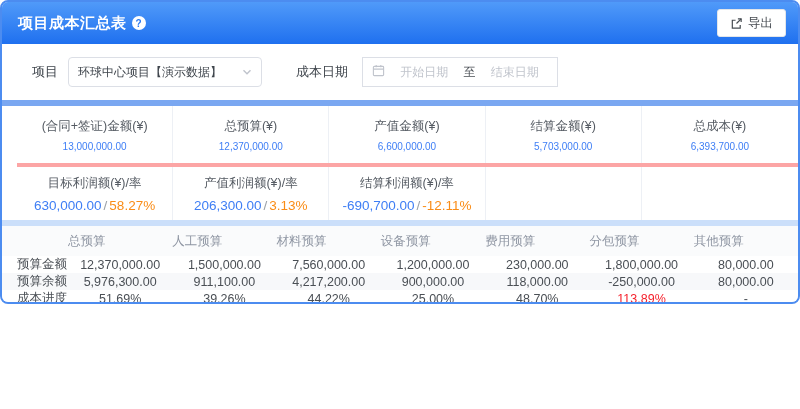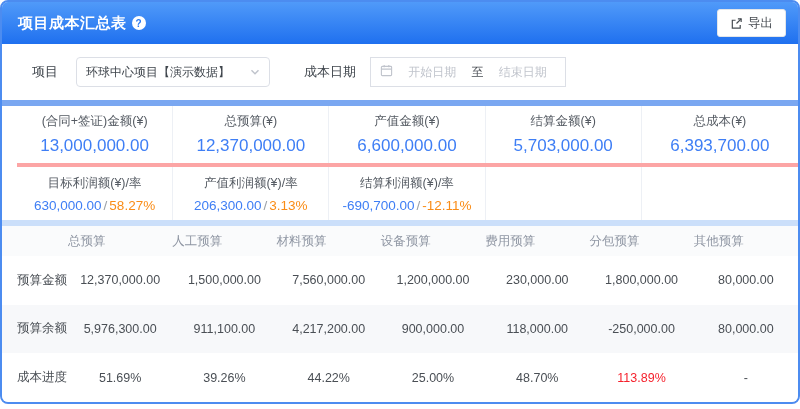--- a/index.html
+++ b/index.html
@@ -1,18 +1,18 @@
 <!DOCTYPE html>
 <html><head>
 <meta charset="utf-8">
 <style>
   * { margin:0; padding:0; box-sizing:border-box; }
   body { font-family:"Liberation Sans","DejaVu Sans",sans-serif; background:#fff; }
   .frame{
-    width:800px; height:404px; border:2px solid #4c8cf0; border-radius:8px;
+    width:800px; height:304px; border:2px solid #4c8cf0; border-radius:8px;
     overflow:hidden; display:flex; flex-direction:column; background:#fff;
     box-shadow: inset 0 0 0 2px #9dbff5;
   }
   
   .topbar{
     height:42px; flex:0 0 42px; background:linear-gradient(180deg,#509af9,#1f70ef);
     display:flex; align-items:center; justify-content:space-between; padding:0 12px 0 16px;
   }
   .title-wrap{ display:flex; align-items:center; gap:5px; }
   .app-title{ color:#fff; font-size:15px; font-weight:bold; letter-spacing:.5px; }
@@ -20,21 +20,21 @@
     font-size:10px; font-weight:bold; display:flex; align-items:center; justify-content:center; cursor:pointer; }
   .export-btn{
     height:28px; background:#fff; border:1px solid #e3e6ea; border-radius:3px;
     display:flex; align-items:center; gap:5px; padding:0 12px; font-size:12.5px; color:#474c52; cursor:pointer;
   }
   .export-btn svg{ display:block; }
   
   .filter-card{
     height:56px; flex:0 0 56px; background:#fff; display:flex; align-items:center; padding:0 0 0 30px; gap:10px;
   }
-  .flabel{ font-size:13px; color:#3f454c; margin-right:8px; }
+  .flabel{ font-size:13px; color:#3f454c; margin-right:0; }
   .flabel2{ font-size:13px; color:#3f454c; margin:0 4px 0 24px; }
   .select{
     width:194px; height:30px; border:1px solid #dcdfe6; border-radius:4px; background:#fff;
     display:flex; align-items:center; justify-content:space-between; padding:0 9px; cursor:pointer;
   }
   .select .val{ font-size:12px; color:#3f454c; white-space:nowrap; overflow:hidden; }
   .daterange{
     width:196px; height:30px; border:1px solid #dcdfe6; border-radius:0; background:#fff;
     display:flex; align-items:center; padding:0 9px; gap:6px; cursor:pointer;
   }
@@ -42,21 +42,21 @@
   .to{ font-size:12px; color:#4a4f55; }
   .gap1{ height:6px; flex:0 0 6px; background:#7aa7f1; }
   .gap2{ height:6px; flex:0 0 6px; background:#cbdffa; }
   
   .summary{ background:#fff; flex:0 0 114px;padding-left:15px; }
   .srow{ display:grid; grid-template-columns:repeat(5,1fr); height:57px; }
   .srow + .srow{ border-top:4px solid #fca5a5; }
   .scell{ display:flex; flex-direction:column; align-items:center; justify-content:center; gap:6px; border-right:1px solid #edf0f5; }
   .scell:last-child{ border-right:none; }
   .slabel{ font-size:12.5px; color:#545a62; }
-  .svalue{ font-size:17px; color:#3e7ef5; }
+  .svalue{ font-size:10px; color:#3e7ef5; }
   .samount{ color:#3e7ef5; }
   .ssep{ color:#9aa0a8; padding:0 2px; }
   .srate{ color:#fa8c16; }
   .svalue2{ font-size:13.5px; }
   
   .table-card{ flex:1; background:#fff; display:flex; flex-direction:column; overflow:hidden; }
   table{ width:100%; border-collapse:collapse; table-layout:fixed; flex:1; height:100%; }
   col.c-label{ width:66px; }
   thead th{
     background:#fafbfc; color:#8f96a3; font-weight:normal; font-size:12.5px;

